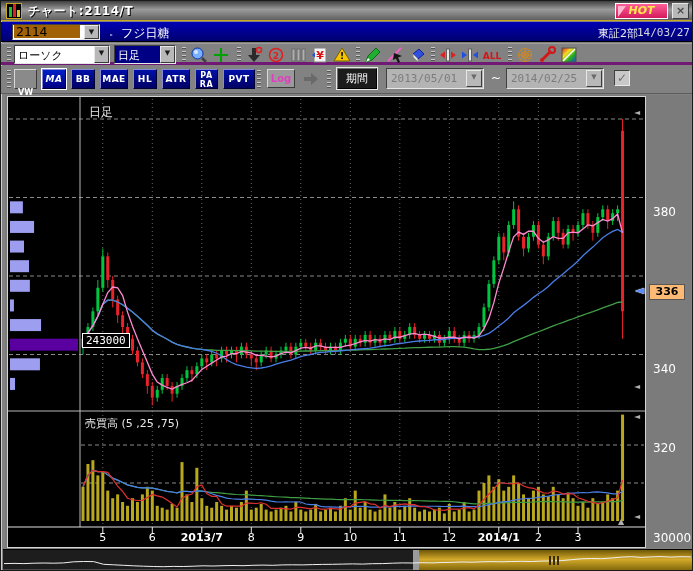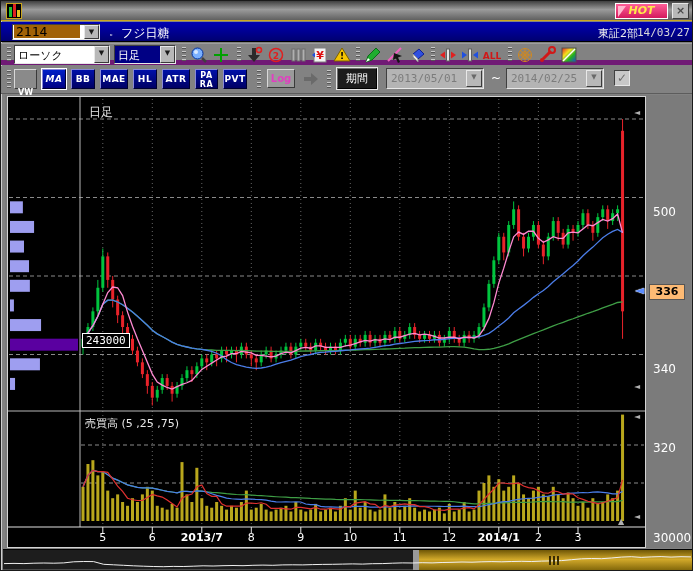--- a/index.html
+++ b/index.html
@@ -35,21 +35,21 @@
     font-size:13px;font-family:"DejaVu Sans Mono",monospace;padding:0 2px;background:#a16207;color:#000;}
   .combo-arrow{position:absolute;right:0;top:0;width:15px;height:100%;background:#b8b8b8;
     border:1px solid;border-color:#e8e8e8 #3a3a3a #3a3a3a #e8e8e8;color:#1a1a1a;font-size:7px;
     text-align:center;line-height:13px;}
   #stock-bullet{position:absolute;left:108px;top:3px;color:#fff;font-size:10px;}
   #stock-name{position:absolute;left:120px;top:3px;color:#fff;font-size:12px;}
   #market-label{position:absolute;left:597px;top:4px;color:#eee;font-size:11px;}
   #date-label{position:absolute;left:636px;top:4px;color:#d8d8d8;font-size:11px;font-family:"DejaVu Sans Mono",monospace;}
   
   .toolbar{position:absolute;left:0;width:693px;background:#828282;}
-  #toolbar1{top:42px;height:22px;border-top:1px solid #9e9e9e;border-bottom:5px solid #701a75;}
+  #toolbar1{top:42px;height:22px;border-top:1px solid #9e9e9e;border-bottom:3px solid #701a75;}
   #toolbar2{top:65px;height:28px;border-bottom:1px solid #5c5c5c;}
   .grip{position:absolute;width:4px;background-image:repeating-linear-gradient(180deg,#c8c8c8 0 1px,#565656 1px 2px,transparent 2px 4px);}
   .combo{position:absolute;height:19px;border:1px solid;border-color:#404040 #e8e8e8 #e8e8e8 #404040;background:#fff;}
   .combo .val{position:absolute;left:3px;top:2px;font-size:11px;color:#000;}
   .combo.sel{background:#000084;}
   .combo.sel .val{color:#fff;}
   .ticon{position:absolute;width:20px;height:19px;display:flex;align-items:center;justify-content:center;}
   .navy-btn{position:absolute;height:20px;background:linear-gradient(180deg,#0010a8,#000064);
     border:1px solid;border-color:#8888d8 #000030 #000030 #8888d8;color:#fff;font-weight:bold;
     font-size:9px;text-align:center;line-height:18px;letter-spacing:.5px;}
@@ -102,20 +102,21 @@
 <body>
 
 <div id="win">
 
   <div id="titlebar">
     <span id="app-icon">
         <i class="c1"></i>
         <i class="c2"></i>
         <i class="c3"></i>
       </span>
+    <span id="title-text">チャート:2114/T</span>
     <span id="hot-badge">HOT</span>
     <span id="close-btn">×</span>
   </div>
 
   <div id="quotebar">
     <span id="sym-combo">
       <input value="2114" style="">
       <span class="combo-arrow">▼</span>
     </span>
     <span id="stock-bullet">。</span>
@@ -264,21 +265,21 @@
     </span>
     <span class="navy-btn active" style="left:41px;top:3px;width:24px;font-style:italic;">MA</span>
     <span class="navy-btn" style="left:70px;top:3px;width:24px;">BB</span>
     <span class="navy-btn" style="left:99px;top:3px;width:28px;">MAE</span>
     <span class="navy-btn" style="left:132px;top:3px;width:24px;">HL</span>
     <span class="navy-btn" style="left:161px;top:3px;width:28px;">ATR</span>
     <span class="navy-btn two" style="left:194px;top:3px;width:23px;">
       <span>PA</span><br>
       <span>RA</span>
     </span>
-    <span class="navy-btn" style="left:222px;top:3px;width:24px;">PVT</span>
+    <span class="navy-btn" style="left:222px;top:3px;width:32px;">PVT</span>
 
   </div>
 
   <div class="toolbar" style="top:65px;height:28px;background:transparent;">
     <span class="grip" style="left:256px;top:4px;height:18px;"></span>
     <span id="log-btn" style="left:266px;">Log</span>
     <span class="ticon" style="left:300px;top:3px;">
       <svg width="20" height="18">
           <polygon points="3,7 10,7 10,3 17,9 10,15 10,11 3,11" fill="#6a6a6a"></polygon>
         </svg>
@@ -692,21 +693,21 @@
       <div id="pane-label">日足</div>
       <div id="vol-label">売買高 (5 ,25 ,75)</div>
       <div id="profile-tip">243000</div>
       <span class="scroll-tri" style="left:626px;top:12px;">◄</span>
       <span class="scroll-tri" style="left:626px;top:286px;">◄</span>
       <span class="scroll-tri" style="left:626px;top:316px;">◄</span>
       <span class="scroll-tri" style="left:626px;top:416px;">◄</span>
       <span class="scroll-tri" style="left:610px;top:421px;">▲</span>
     </div>
 
-    <span class="ytick" style="top:110px;">500</span>
+    <span class="ytick" style="top:110px;">380</span>
     <span class="ytick" style="top:189px;">360</span>
     <span class="ytick" style="top:267px;">340</span>
     <span class="ytick" style="top:346px;">320</span>
 
     <span class="ytick" style="top:436px;">30000</span>
     <span class="ytick" style="top:474px;">10000</span>
 
     <span id="marker-arrow">◄</span>
     <span id="price-marker">336</span>
   </div>

